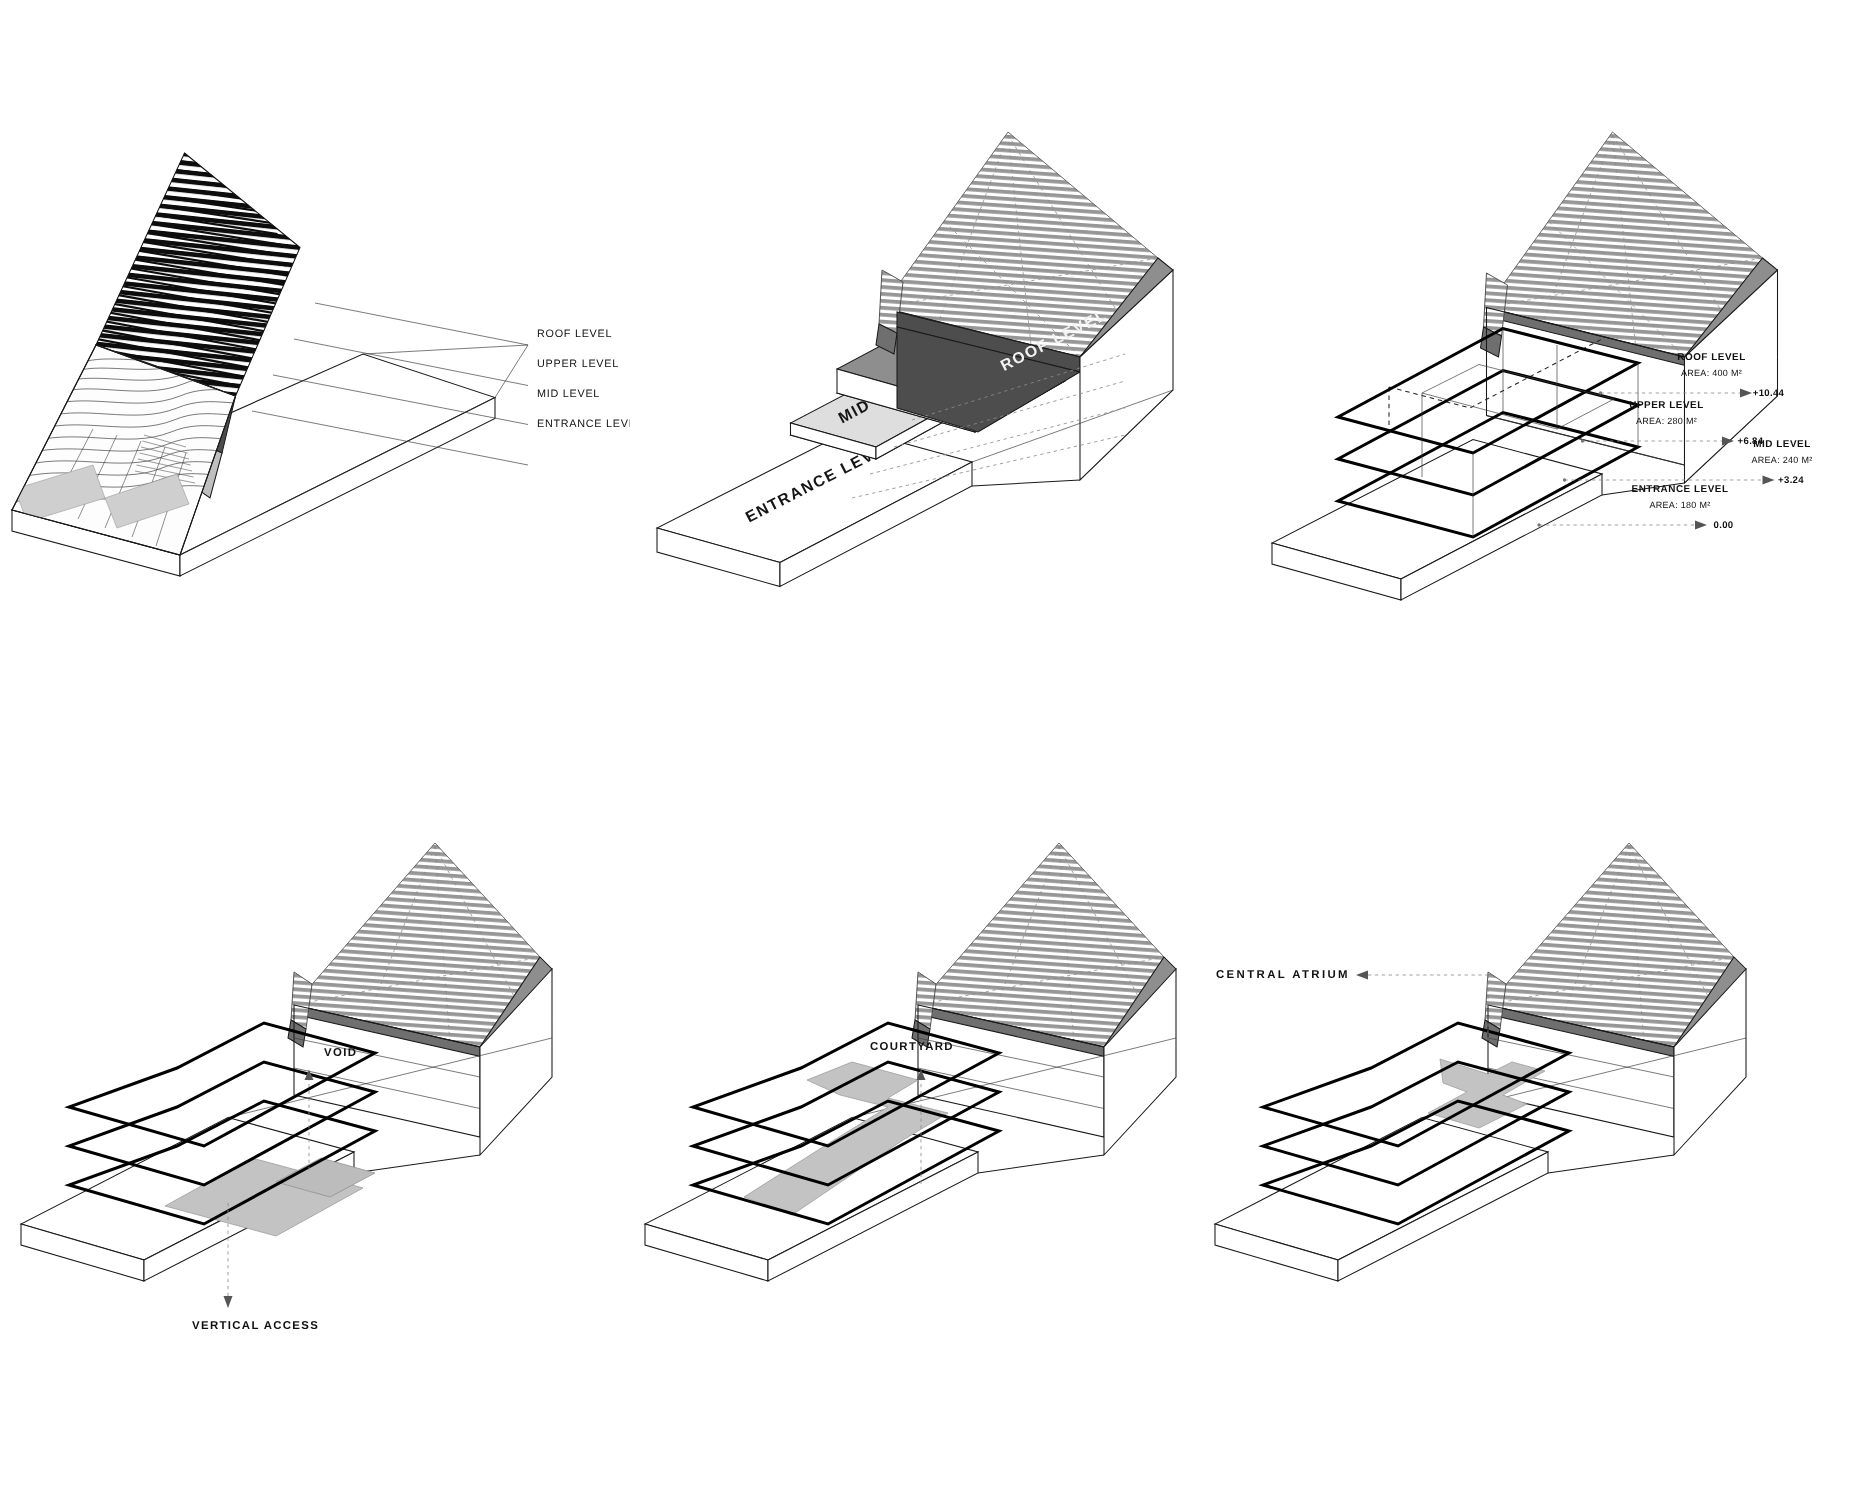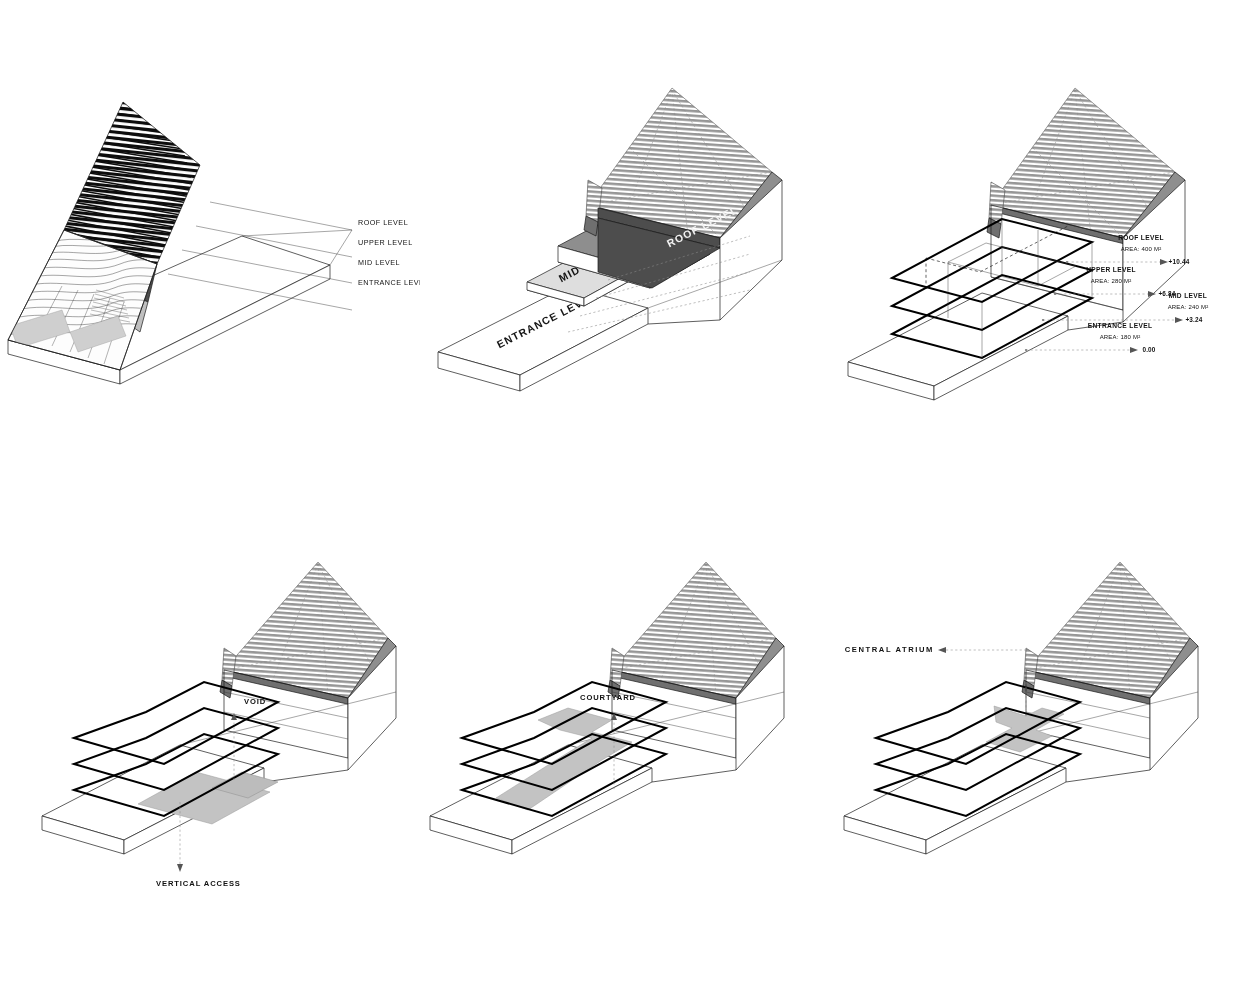--- a/index.html
+++ b/index.html
@@ -378,21 +378,21 @@
       </g>
 
       <g>
         <text class="t-ann" x="290" y="286" text-anchor="middle">ENTRANCE LEVEL</text>
         <text class="t-ann2" x="290" y="297" text-anchor="middle">AREA: 180 M²</text>
         <text class="t-annb" x="319" y="310" text-anchor="middle">0.00</text>
       </g>
     </svg>
   </div>
 
-  <div class="panel" id="panel4" style="left:0px; top:520px;padding-left:28px;">
+  <div class="panel" id="panel4" style="left:0px; top:520px;">
     <svg width="420" height="470" viewBox="0 0 420 470">
       <defs>
         <clipPath id="p4roof">
           <polygon points="290,42 360,118 320,178 196,150"></polygon>
         </clipPath>
         <pattern id="roofHatch4" width="4.6" height="4.6" patternUnits="userSpaceOnUse" patternTransform="rotate(4)">
           <rect width="4.6" height="4.6" fill="#ffffff"></rect>
           <rect width="4.6" height="2.5" fill="#969696"></rect>
         </pattern>
       </defs>
@@ -519,21 +519,21 @@
       </g>
 
       <g>
         <line class="dash" x1="198" y1="198" x2="198" y2="270"></line>
         <polygon fill="#555" points="195,200 201,200 198,193"></polygon>
         <text class="t-cap" x="164" y="178">COURTYARD</text>
       </g>
     </svg>
   </div>
 
-  <div class="panel" id="panel6" style="left:830px; top:520px;">
+  <div class="panel" id="panel6" style="left:796px; top:520px;">
     <svg width="420" height="470" viewBox="0 0 420 470">
       <defs>
         <clipPath id="p6roof">
           <polygon points="290,42 360,118 320,178 196,150"></polygon>
         </clipPath>
         <pattern id="roofHatch6" width="4.6" height="4.6" patternUnits="userSpaceOnUse" patternTransform="rotate(4)">
           <rect width="4.6" height="4.6" fill="#ffffff"></rect>
           <rect width="4.6" height="2.5" fill="#969696"></rect>
         </pattern>
       </defs>

